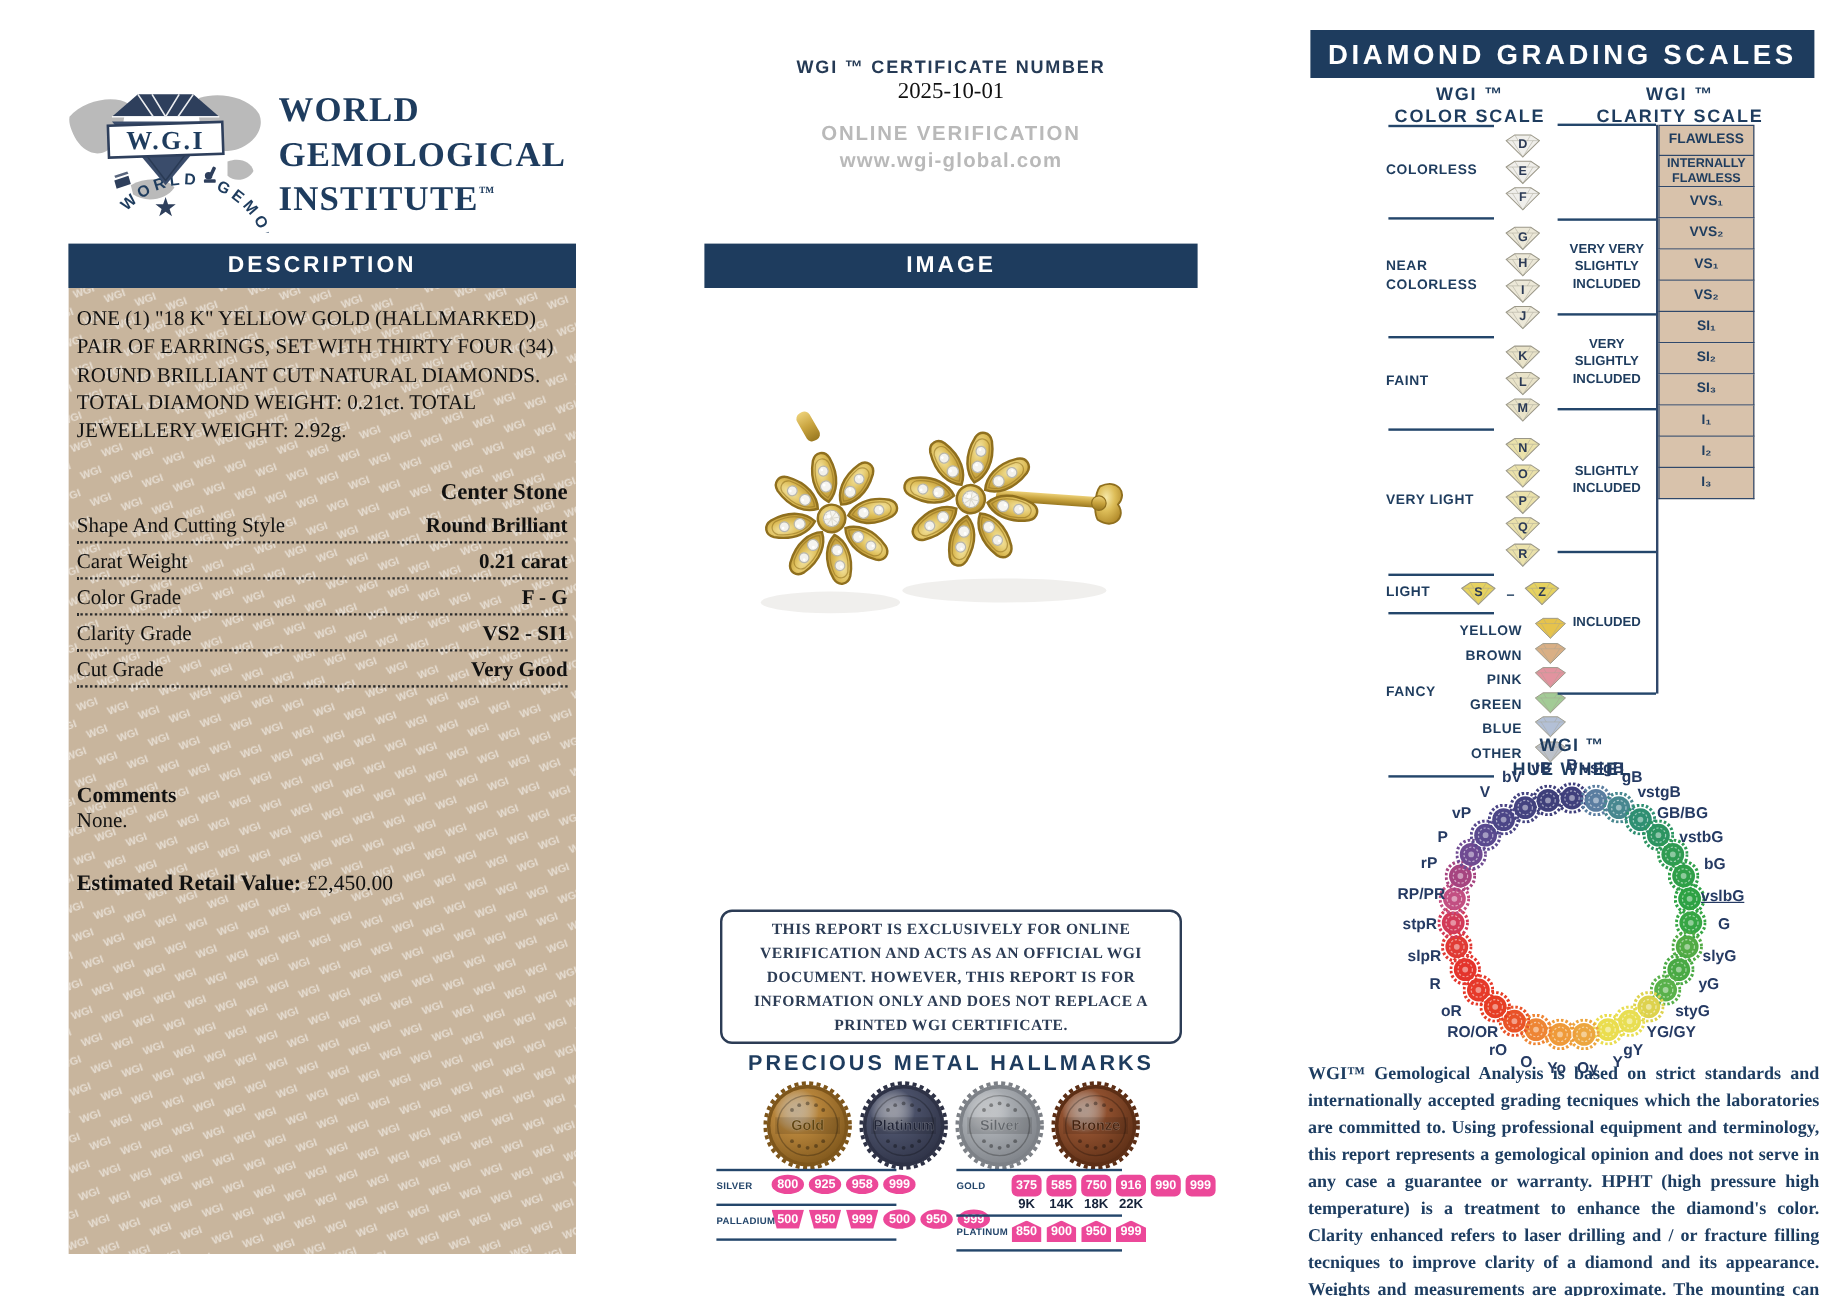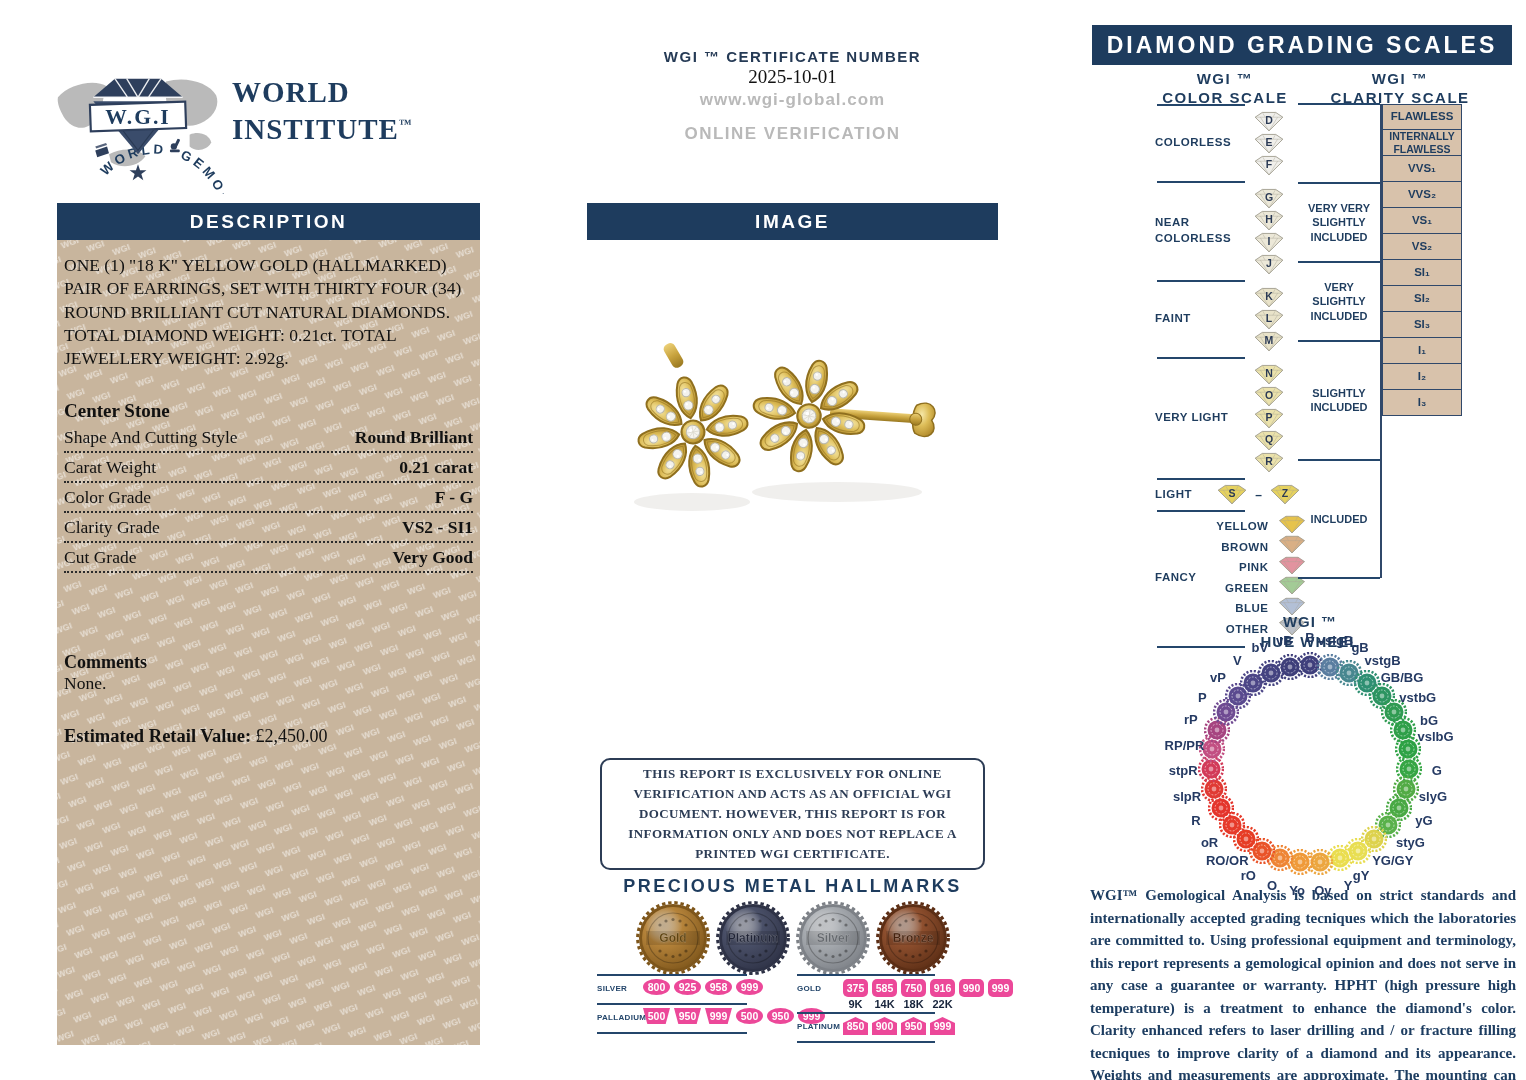--- a/index.html
+++ b/index.html
@@ -14,21 +14,21 @@
   .brand-name sup{font-size:13px;}
   .bar{background:#1e3c5e;color:#fff;text-align:center;font-weight:bold;letter-spacing:2.5px;
        font-size:19px;line-height:37px;height:37px;}
   #desc-bar{position:absolute;left:57px;top:203px;width:423px;}
   #tan-panel{position:absolute;left:57px;top:240px;width:423px;height:805px;}
   #tan-panel .wm-svg{position:absolute;inset:0;}
   .wm-text{font-family:"Liberation Sans","DejaVu Sans",sans-serif;font-weight:bold;font-size:9px;
            fill:rgba(255,255,255,0.55);}
   .tan-content{position:absolute;inset:0;padding:0;}
   #description-text{position:absolute;top:14px;left:7px;right:7px;font-size:17.5px;line-height:1.33;}
-  #stone-block{position:absolute;top:160px;left:7px;right:7px;}
+  #stone-block{position:absolute;top:160px;left:7px;right:7px;text-align:right;}
   #stone-title{font-size:19px;font-weight:bold;margin-bottom:1px;}
   .stone-row{display:flex;justify-content:space-between;align-items:flex-end;
              border-bottom:2px dotted #2b2b2b;padding:4px 0 3px 0;font-size:17.5px;}
   .stone-row .val{font-weight:bold;}
   #comments-block{position:absolute;top:412px;left:7px;font-size:17.5px;}
   #comments-title{font-weight:bold;font-size:18px;}
   #retail-line{position:absolute;top:486px;left:7px;font-size:18px;}
   #retail-line b{font-size:18.5px;}
 
   
@@ -139,20 +139,21 @@
           <path d="M45,114 l11,-3.6 l-1,-2 l-11,3.6 Z" opacity=".8"></path>
       </g>
       <g fill="#2e3f5c">
         <circle cx="124" cy="112" r="3.2"></circle>
           <rect x="120" y="115" width="10" height="3" rx="1"></rect>
         <rect x="126" y="104" width="3" height="8" rx="1" transform="rotate(25 127 108)"></rect>
       </g>
     </svg>
     <div class="brand-name">
       <div>WORLD</div>
+      <div>GEMOLOGICAL</div>
       <div><span>INSTITUTE</span><sup>™</sup></div>
     </div>
   </div>
 
   <div id="desc-bar" class="bar sans">DESCRIPTION</div>
 
   <div id="tan-panel">
     <svg class="wm-svg" width="423" height="805">
       <defs>
         <pattern id="wmpat" width="46" height="24" patternUnits="userSpaceOnUse" patternTransform="rotate(-20)">
@@ -197,22 +198,22 @@
       <div id="retail-line">
         <b>Estimated Retail Value:</b>
         <span>£2,450.00</span>
       </div>
     </div>
   </div>
 
   <div id="cert-head">
     <div id="cert-label" class="sans">WGI ™ CERTIFICATE NUMBER</div>
     <div id="cert-date">2025-10-01</div>
+    <div id="verif-1" class="sans">ONLINE VERIFICATION</div>
     <div id="verif-2" class="sans">www.wgi-global.com</div>
-    <div id="verif-1" class="sans">ONLINE VERIFICATION</div>
   </div>
 
   <div id="image-bar" class="bar sans">IMAGE</div>
 
   <div id="photo-area">
     <svg viewBox="0 0 390 230" width="390" height="230" style="position:absolute;left:10px;top:80px">
       <defs>
         <radialGradient id="gGold" cx="40%" cy="35%" r="75%">
           <stop offset="0%" stop-color="#f6e8a8"></stop>
             <stop offset="45%" stop-color="#ddbd58"></stop>
@@ -758,21 +759,21 @@
             <circle cx="13" cy="13" r="6" fill="none" stroke="rgba(255,255,255,0.55)" stroke-width="1" stroke-dasharray="1.8 1.5"></circle>
             <circle cx="13" cy="13" r="2.4" fill="rgba(255,255,255,0.45)"></circle>
           </svg></div>
         <div class="hue-label" style="left: 269.095px; top: 107.892px;">bG</div>
         <div class="hue-node" style="left: 247.858px; top: 137.009px;"><svg width="26" height="26">
             <circle cx="13" cy="13" r="12" fill="none" stroke="#2da244" stroke-width="2.6" stroke-dasharray="2.1 1.7"></circle>
             <circle cx="13" cy="13" r="9.5" fill="#2da244"></circle>
             <circle cx="13" cy="13" r="6" fill="none" stroke="rgba(255,255,255,0.55)" stroke-width="1" stroke-dasharray="1.8 1.5"></circle>
             <circle cx="13" cy="13" r="2.4" fill="rgba(255,255,255,0.45)"></circle>
           </svg></div>
-        <div class="hue-label" style="left: 275.535px; top: 124px;">vslbG</div>
+        <div class="hue-label" style="left: 275.535px; top: 134px; text-decoration: underline;">vslbG</div>
         <div class="hue-node" style="left: 248.873px; top: 157.014px;"><svg width="26" height="26">
             <circle cx="13" cy="13" r="12" fill="none" stroke="#36a644" stroke-width="2.6" stroke-dasharray="2.1 1.7"></circle>
             <circle cx="13" cy="13" r="9.5" fill="#36a644"></circle>
             <circle cx="13" cy="13" r="6" fill="none" stroke="rgba(255,255,255,0.55)" stroke-width="1" stroke-dasharray="1.8 1.5"></circle>
             <circle cx="13" cy="13" r="2.4" fill="rgba(255,255,255,0.45)"></circle>
           </svg></div>
         <div class="hue-label" style="left: 276.837px; top: 158.432px;">G</div>
         <div class="hue-node" style="left: 245.84px; top: 176.815px;"><svg width="26" height="26">
             <circle cx="13" cy="13" r="12" fill="none" stroke="#52ab45" stroke-width="2.6" stroke-dasharray="2.1 1.7"></circle>
             <circle cx="13" cy="13" r="9.5" fill="#52ab45"></circle>

